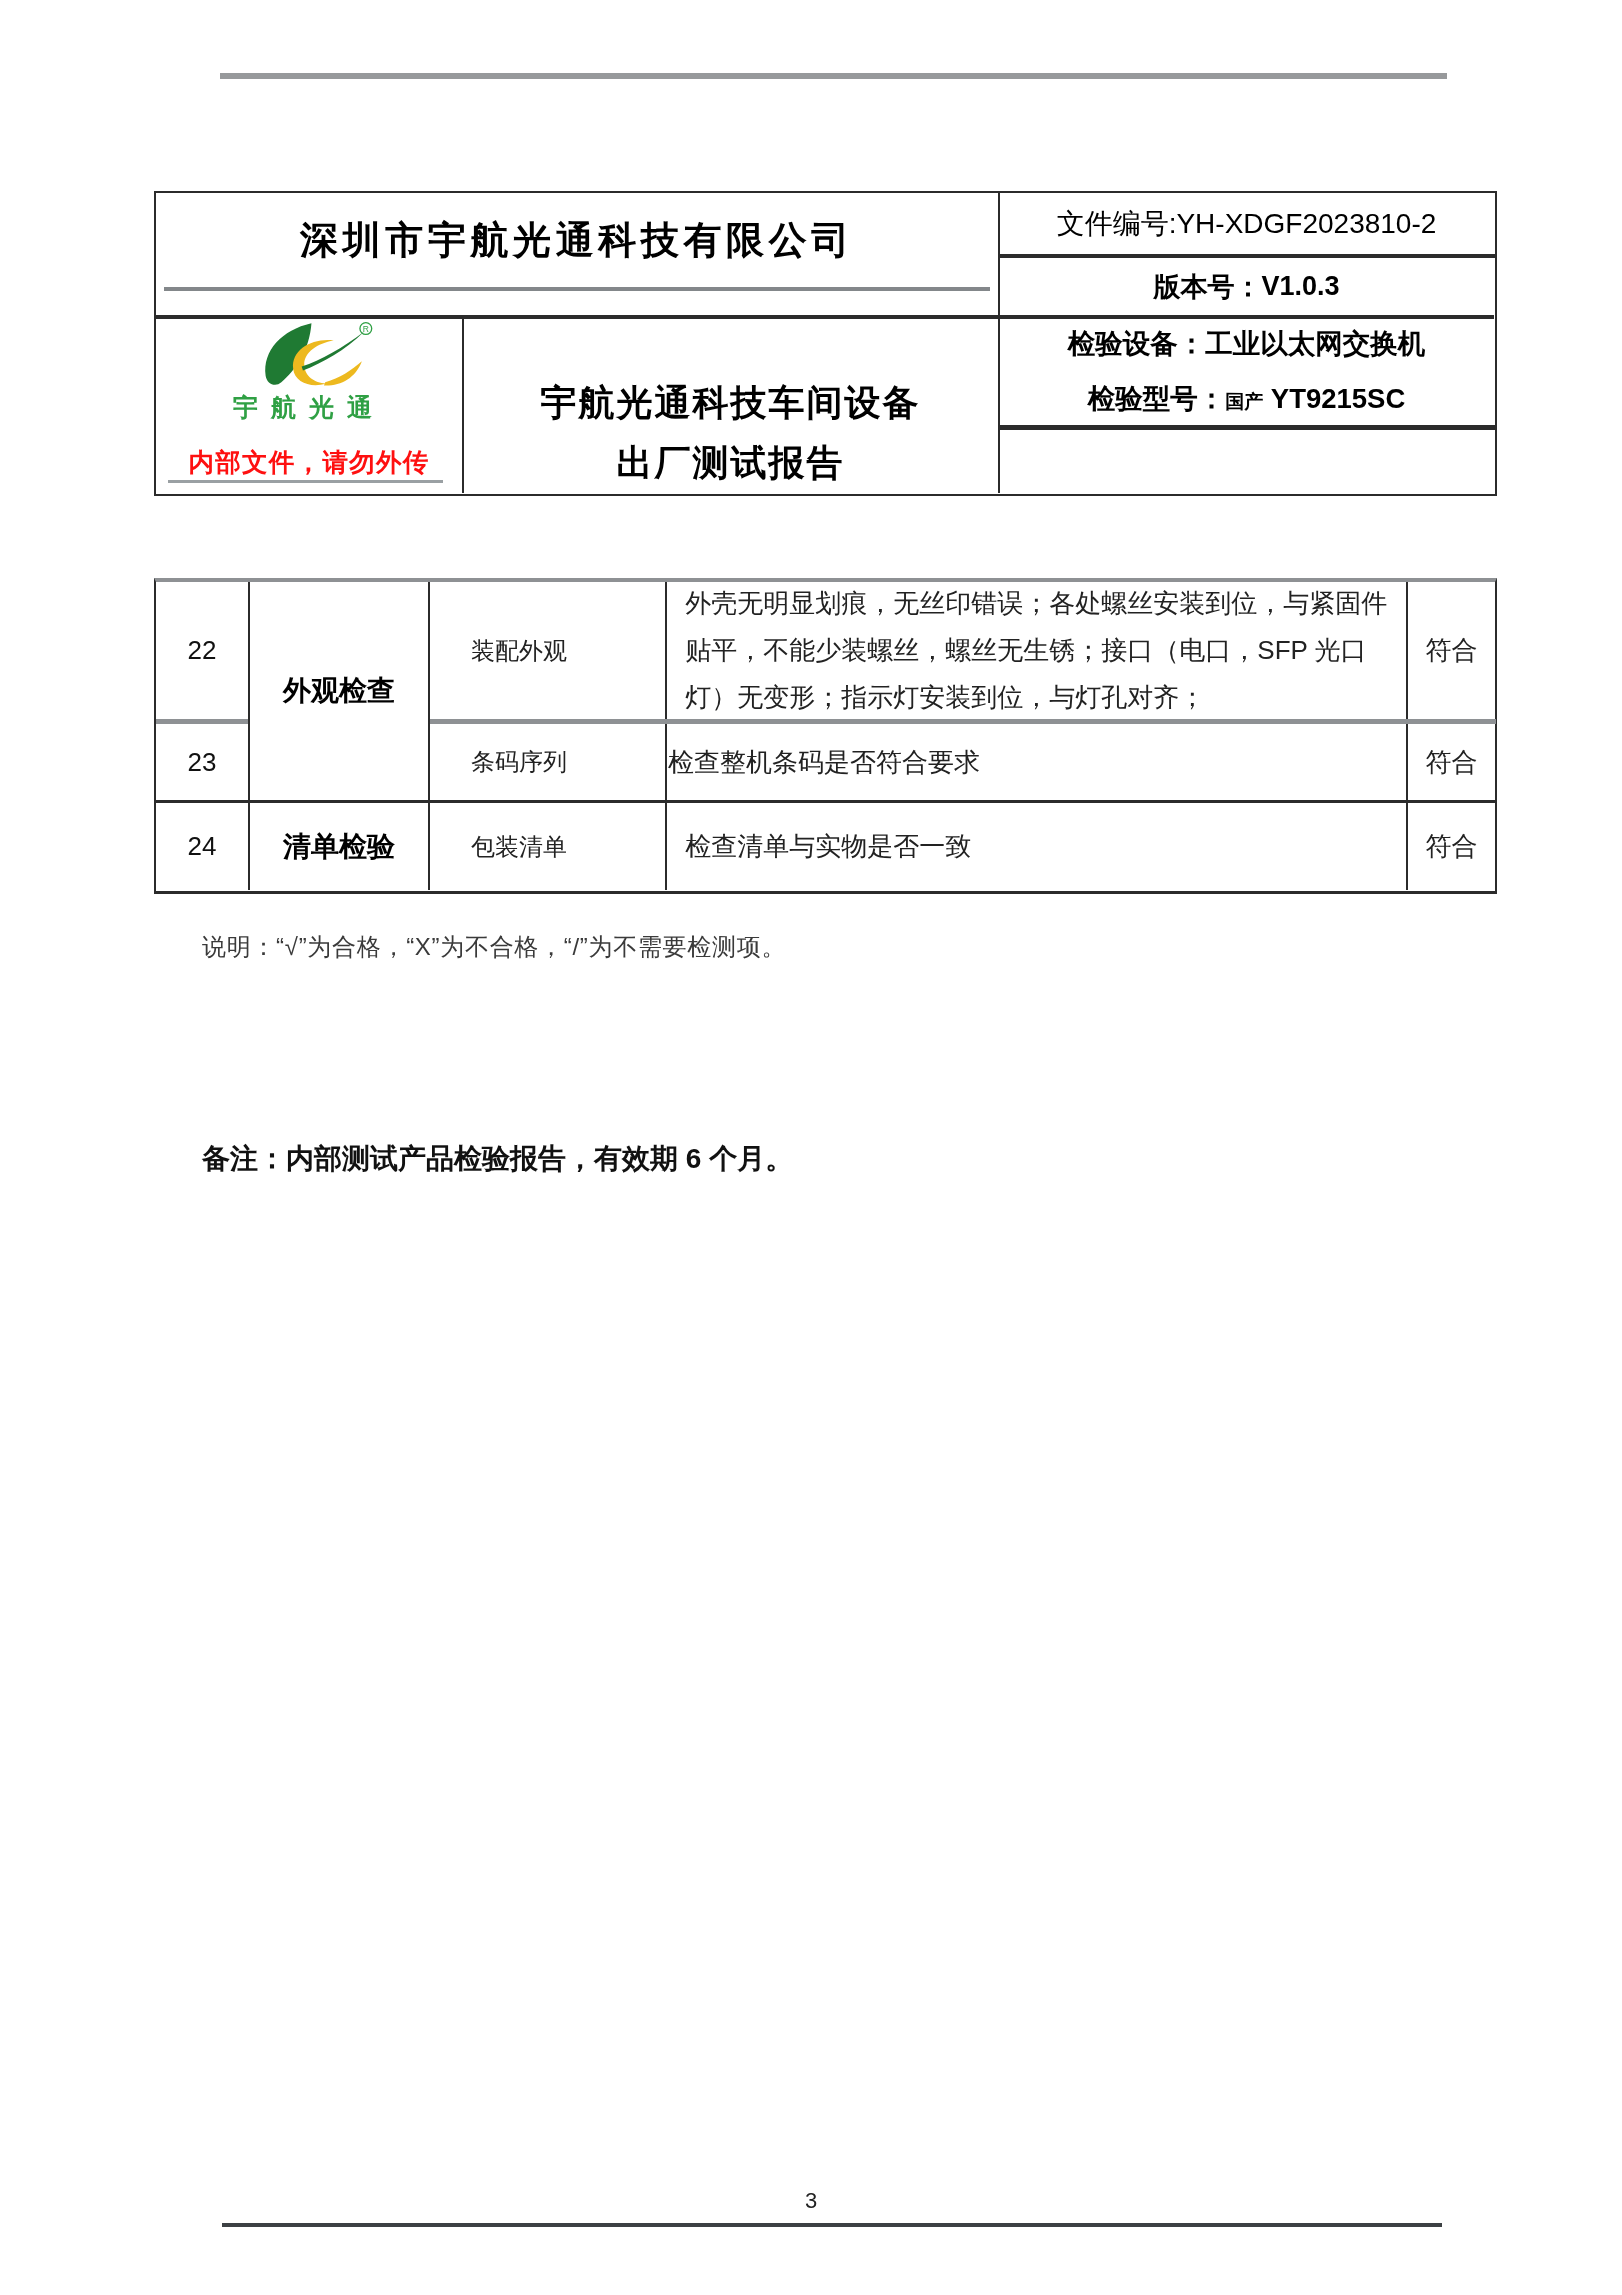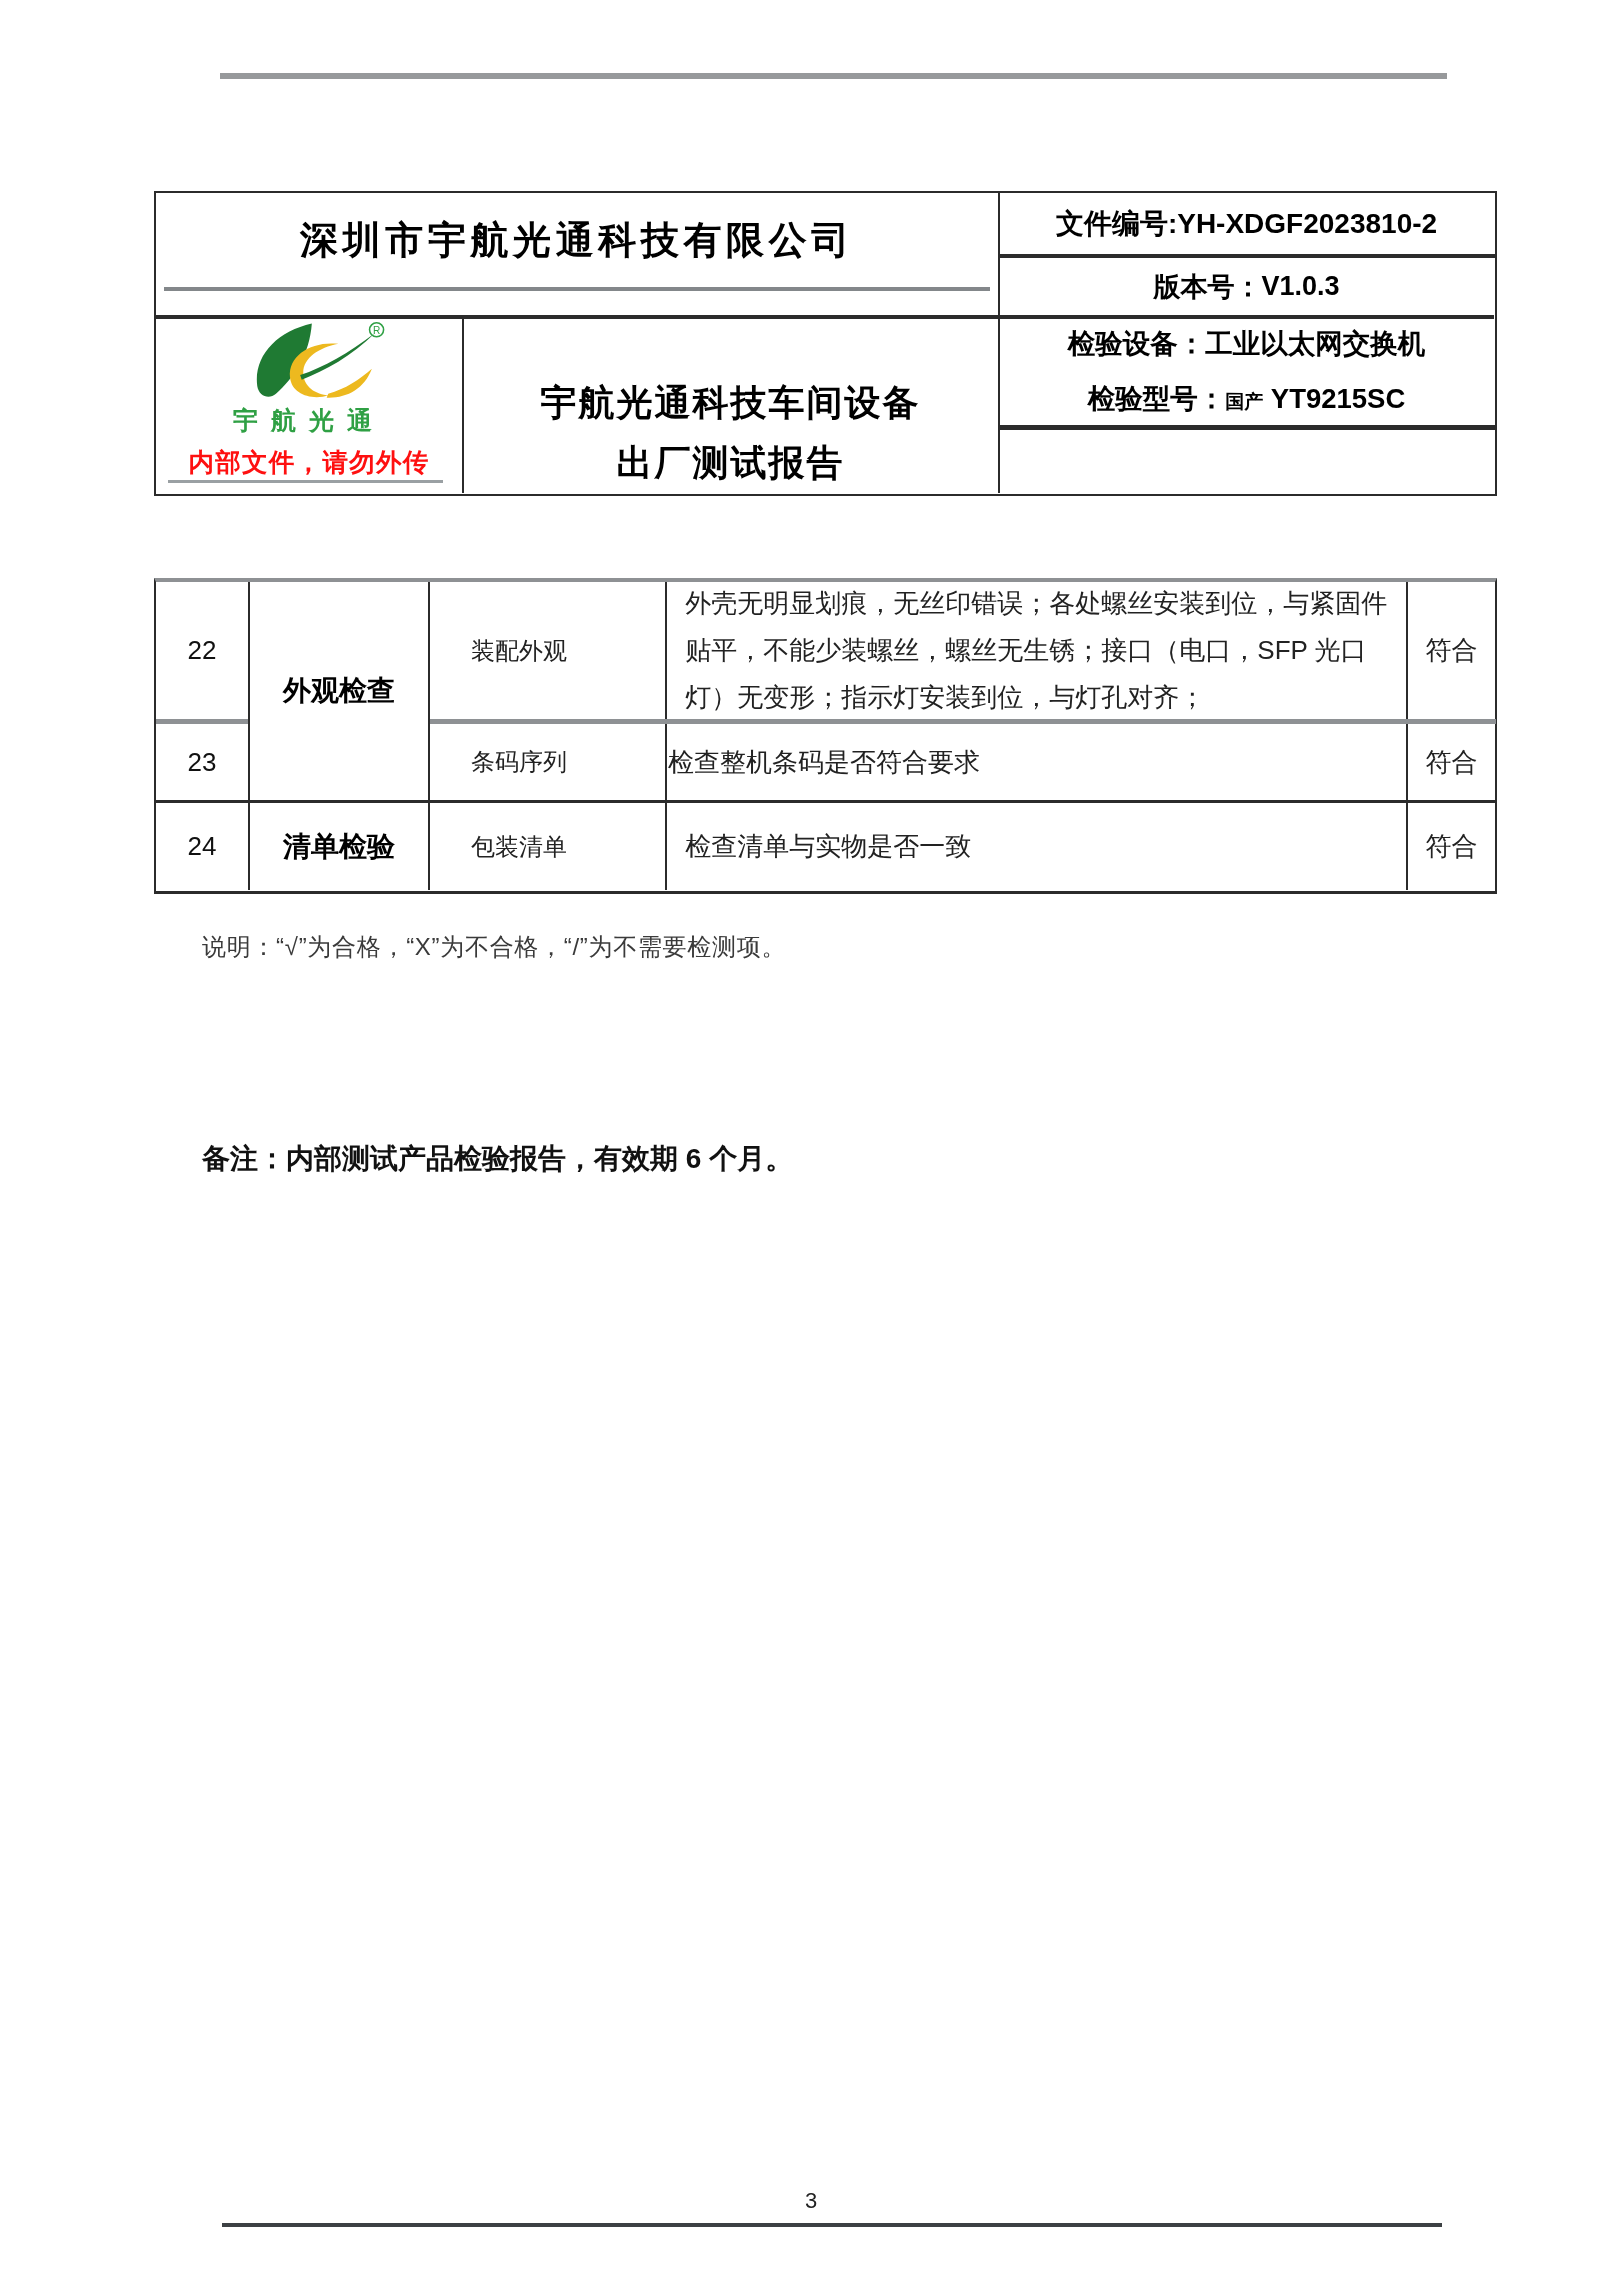--- a/index.html
+++ b/index.html
@@ -9,21 +9,21 @@
     overflow:hidden;
   }
   .abs{position:absolute;box-sizing:border-box;}
   .rule{position:absolute;}
   .cell{position:absolute;box-sizing:border-box;display:flex;align-items:center;justify-content:center;text-align:center;}
   .cell.left{justify-content:flex-start;text-align:left;}
   .vline,.hline{position:absolute;background:#2b2b2b;}
   
   #header-table{left:154px;top:191px;width:1343px;height:305px;border:2.6px solid #2b2b2b;background:#fff;}
   .company-name{font-size:38px;font-weight:bold;letter-spacing:4.6px;color:#000;}
-  .doc-num{font-size:28px;font-weight:bold;color:#000;}
+  .doc-num{font-size:28px;font-weight:normal;color:#000;}
   .version{font-size:27px;font-weight:bold;color:#000;text-align:right;}
   .dev-line{font-size:27.5px;font-weight:bold;color:#000;line-height:55px;}
   .model-prefix{font-size:19px;font-weight:bold;}
   .page-info{font-size:27px;font-weight:bold;letter-spacing:3.3px;color:#111;}
   .report-title{font-size:36px;font-weight:bold;line-height:60px;color:#000;letter-spacing:2px;}
   .brand-text{color:#2fa044;font-weight:bold;font-size:25px;letter-spacing:13px;}
   .confidential{color:#fe1010;font-weight:bold;font-size:25.5px;letter-spacing:1.3px;}
   
   #test-table{left:154px;top:578px;width:1343px;height:316px;border:2px solid #2b2b2b;
     border-top:4.6px solid #8e9194;border-bottom:3.3px solid #2b2b2b;background:#fff;}
@@ -64,21 +64,21 @@
       <path d="M88,68 C118,58 150,40 184,14 C154,44 120,62 90,74 Z" fill="#1f7a33"></path>
 
       <path d="M124,92 C146,86 164,74 180,60 C170,86 148,98 122,97 Z" fill="#edb91f"></path>
 
       <g>
         <circle cx="186" cy="10" r="9" fill="none" stroke="#2fa044" stroke-width="2"></circle>
         <text x="186" y="15" text-anchor="middle" font-size="13" fill="#2fa044" font-family="Liberation Sans, sans-serif">R</text>
       </g>
     </svg>
     <div class="brand-text" style="margin-top:1.3px;">宇航光通</div>
-    <div class="confidential" style="margin-top:8px;">内部文件，请勿外传</div>
+    <div class="confidential" style="margin-top:21px;">内部文件，请勿外传</div>
   </div>
 
   <div class="cell" style="left:308px;top:126px;width:533px;height:174px;flex-direction:column;justify-content:flex-end;">
     <div class="report-title">宇航光通科技车间设备</div>
     <div class="report-title">出厂测试报告</div>
   </div>
 
   <div class="cell doc-num" style="left:843px;top:0;width:495px;height:61px;">文件编号:YH-XDGF2023810-2</div>
 
   <div class="cell version" style="left:843px;top:65px;width:495px;height:57px;">

